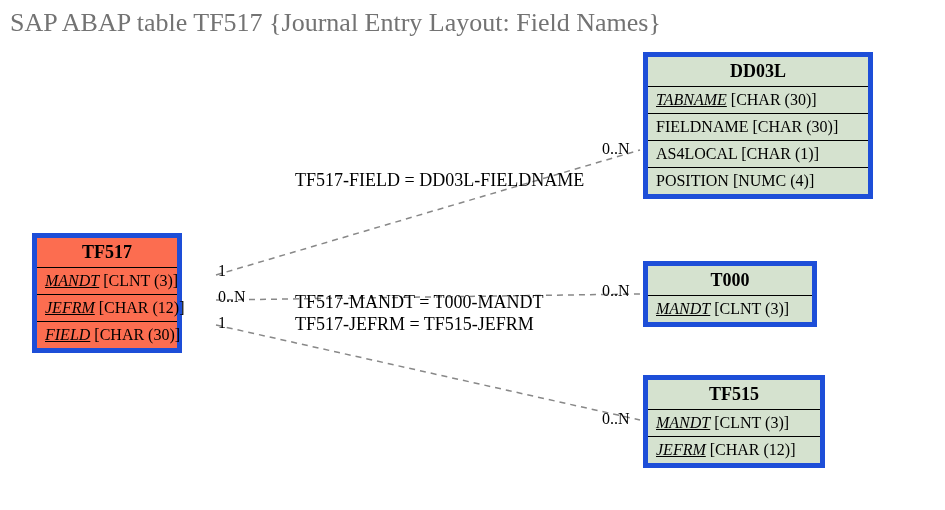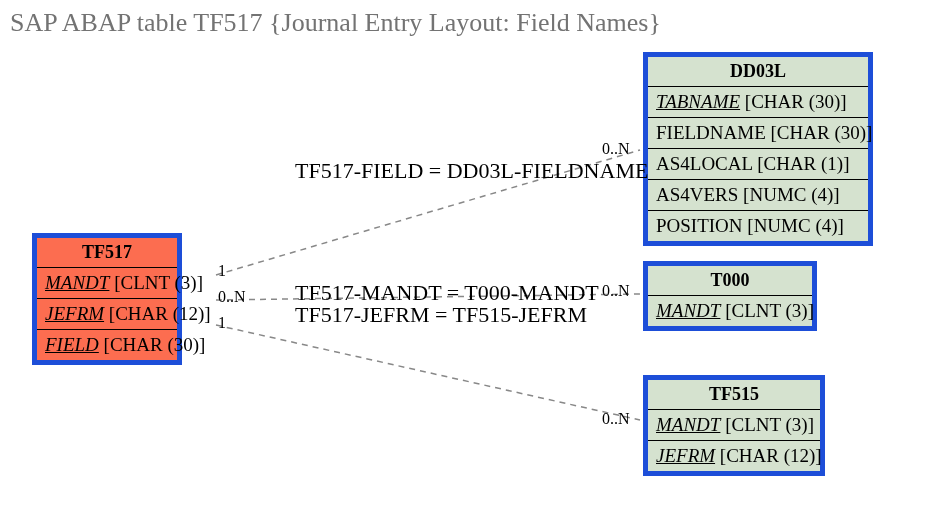--- a/index.html
+++ b/index.html
@@ -27,21 +27,21 @@
   .entity .header {
     text-align: center;
     font-weight: bold;
     border-bottom: 1px solid #000;
     padding: 4px 8px;
     font-size: 18px;
   }
   .entity .row {
     border-bottom: 1px solid #000;
     padding: 4px 8px;
-    font-size: 19px;
+    font-size: 16px;
     white-space: nowrap;
   }
   .entity .row:last-child {
     border-bottom: none;
     font-family: Liberation Serif, serif;
   }
   .key {
     font-style: italic;
     text-decoration: underline;
   }
@@ -49,23 +49,24 @@
   .green  { background: #d5e2cf; }
 
   
   #e-tf517 { top: 233px; left: 32px;  width: 150px; }
   #e-dd03l { top: 52px;  left: 643px; width: 230px; }
   #e-t000  { top: 261px; left: 643px; width: 174px; }
   #e-tf515 { top: 375px; left: 643px; width: 182px; }
 
   .rel-label {
     position: absolute;
-    font-size: 22px;
+    font-size: 18px;
     color: #000;
     white-space: nowrap;
+    margin-top: 12px;
   }
   .card {
     position: absolute;
     font-size: 16px;
     color: #000;
   }
 
   svg.lines {
     position: absolute;
     top: 0;
@@ -104,24 +105,20 @@
   </div>
   <div class="row">
     <span>FIELDNAME</span>
     <span>[CHAR (30)]</span>
   </div>
   <div class="row">
     <span>AS4LOCAL</span>
     <span>[CHAR (1)]</span>
   </div>
   <div class="row">
-    <span>AS4VERS</span>
-    <span>[NUMC (4)]</span>
-  </div>
-  <div class="row">
     <span>POSITION</span>
     <span>[NUMC (4)]</span>
   </div>
 </div>
 
 <div id="e-t000" class="entity green">
   <div class="header">T000</div>
   <div class="row">
     <span class="key">MANDT</span>
     <span>[CLNT (3)]</span>

